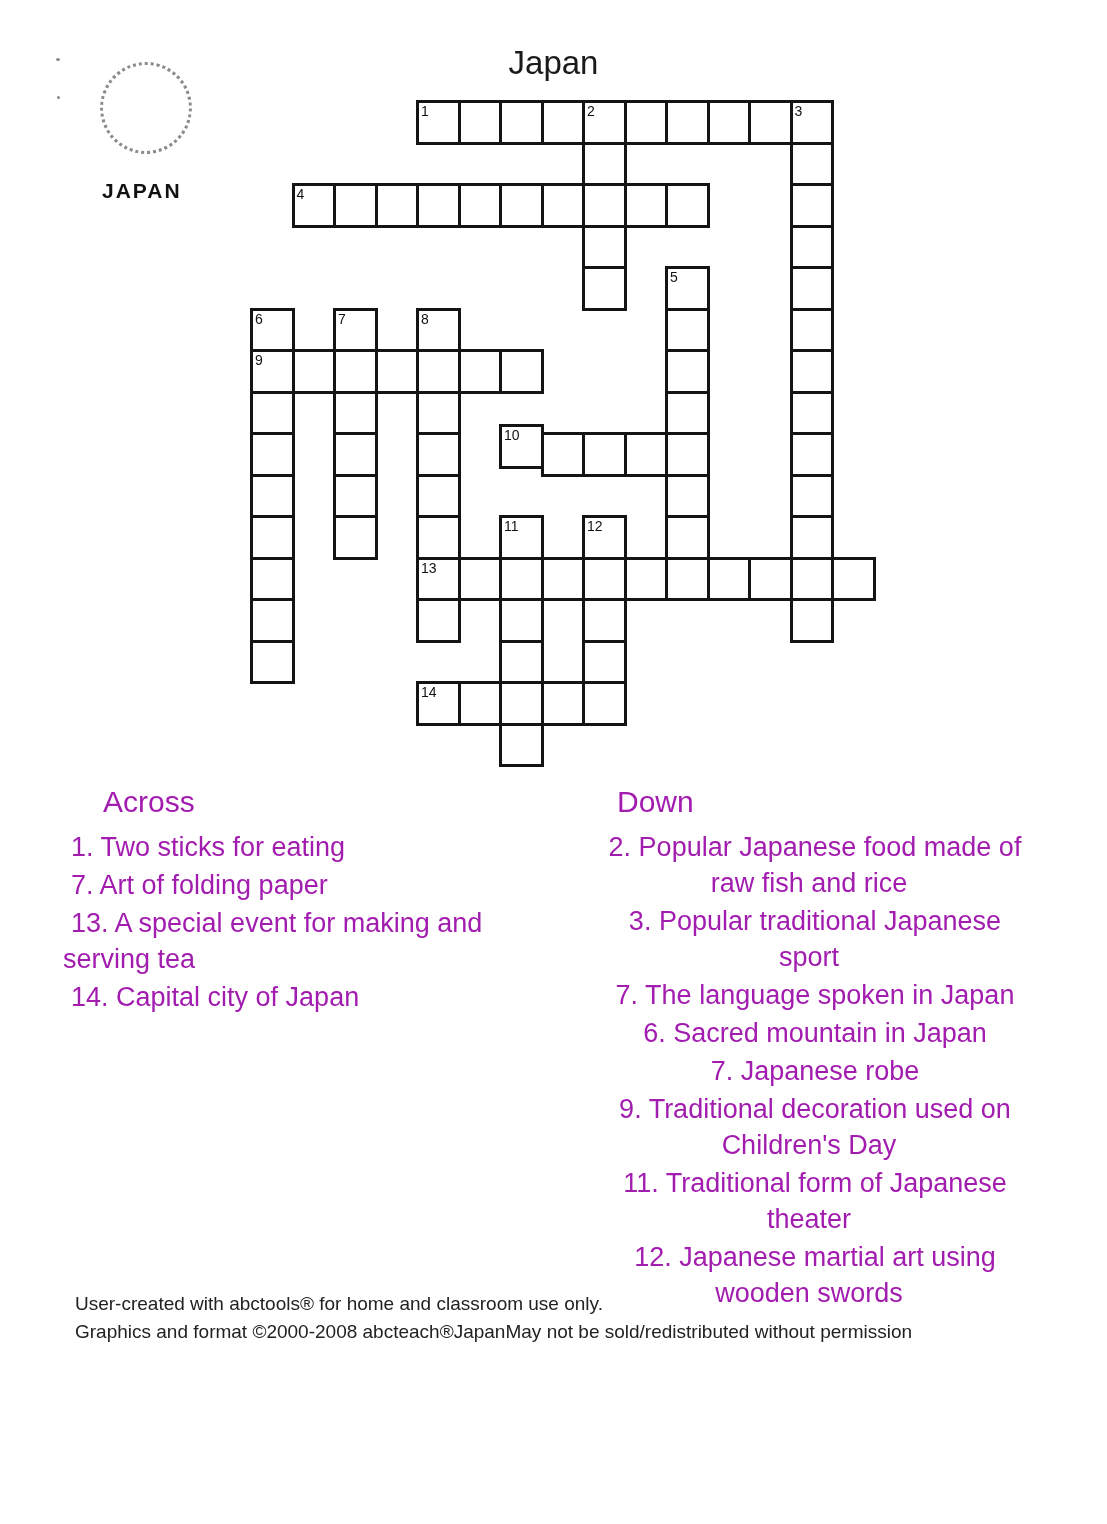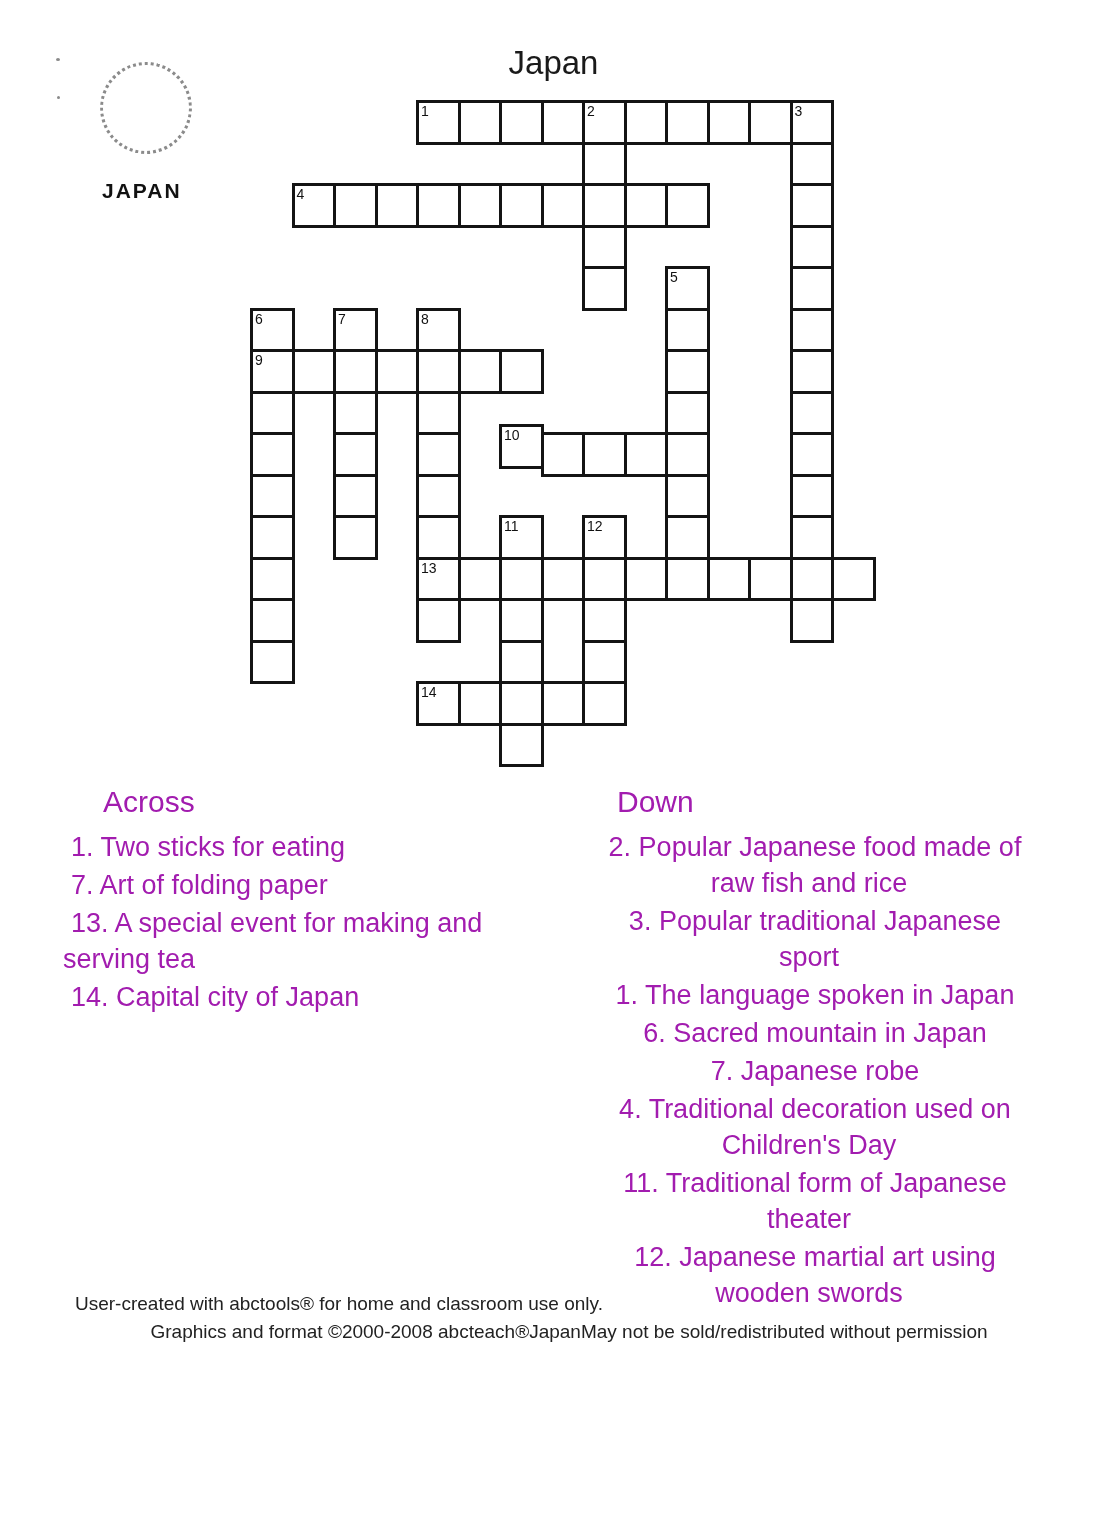--- a/index.html
+++ b/index.html
@@ -82,21 +82,21 @@
   .footer {
     position: absolute;
     left: 75px; right: 44px;
     top: 1292px;
     font-size: 19px;
     color: #222;
     line-height: 23px;
   }
   .footer .f-line2 {
     display: flex;
-    justify-content: center;
+    justify-content: flex-start;
     margin-top: 5px;
   }
 </style>
 </head>
 <body>
 
 <div class="page">
 
   <div class="title">Japan</div>
 
@@ -238,24 +238,24 @@
 serving tea</div>
     <div class="clue">14. Capital city of Japan</div>
   </div>
 
   <div class="clues clues-down">
     <div class="heading">Down</div>
     <div class="clue">2. Popular Japanese food made of
 raw fish and rice</div>
     <div class="clue">3. Popular traditional Japanese
 sport</div>
-    <div class="clue">1. The language spoken in Japan</div>
+    <div class="clue">7. The language spoken in Japan</div>
     <div class="clue">6. Sacred mountain in Japan</div>
     <div class="clue">7. Japanese robe</div>
-    <div class="clue">4. Traditional decoration used on
+    <div class="clue">9. Traditional decoration used on
 Children's Day</div>
     <div class="clue">11. Traditional form of Japanese
 theater</div>
     <div class="clue">12. Japanese martial art using
 wooden swords</div>
   </div>
 
   <div class="footer">
     <div class="f-line1">User-created with abctools® for home and classroom use only.</div>
     <div class="f-line2">

